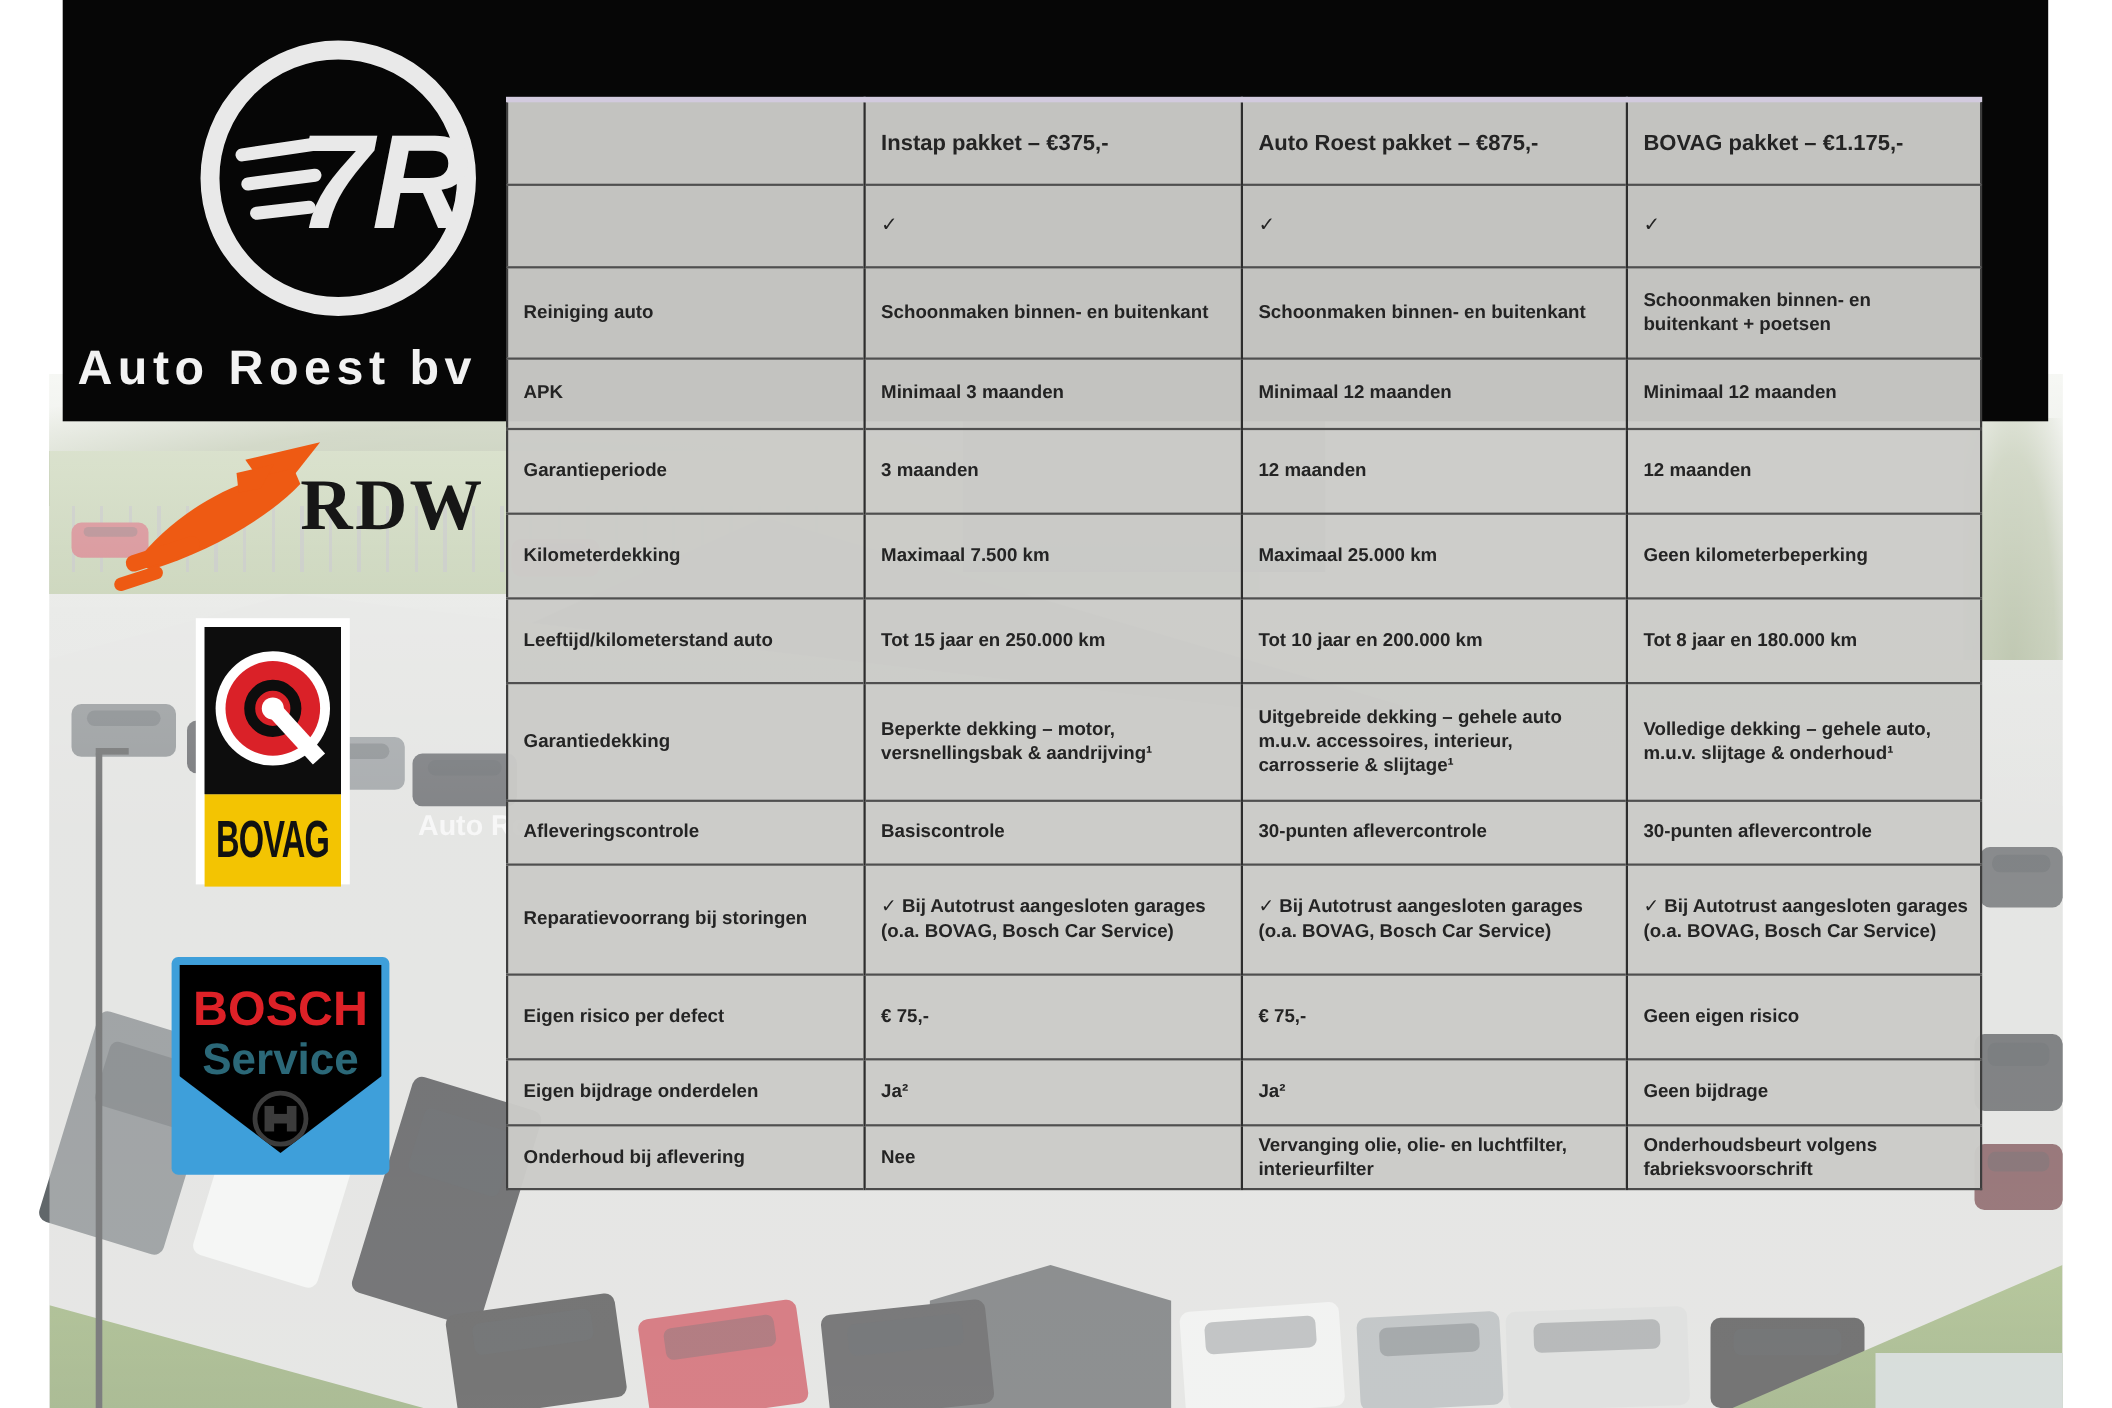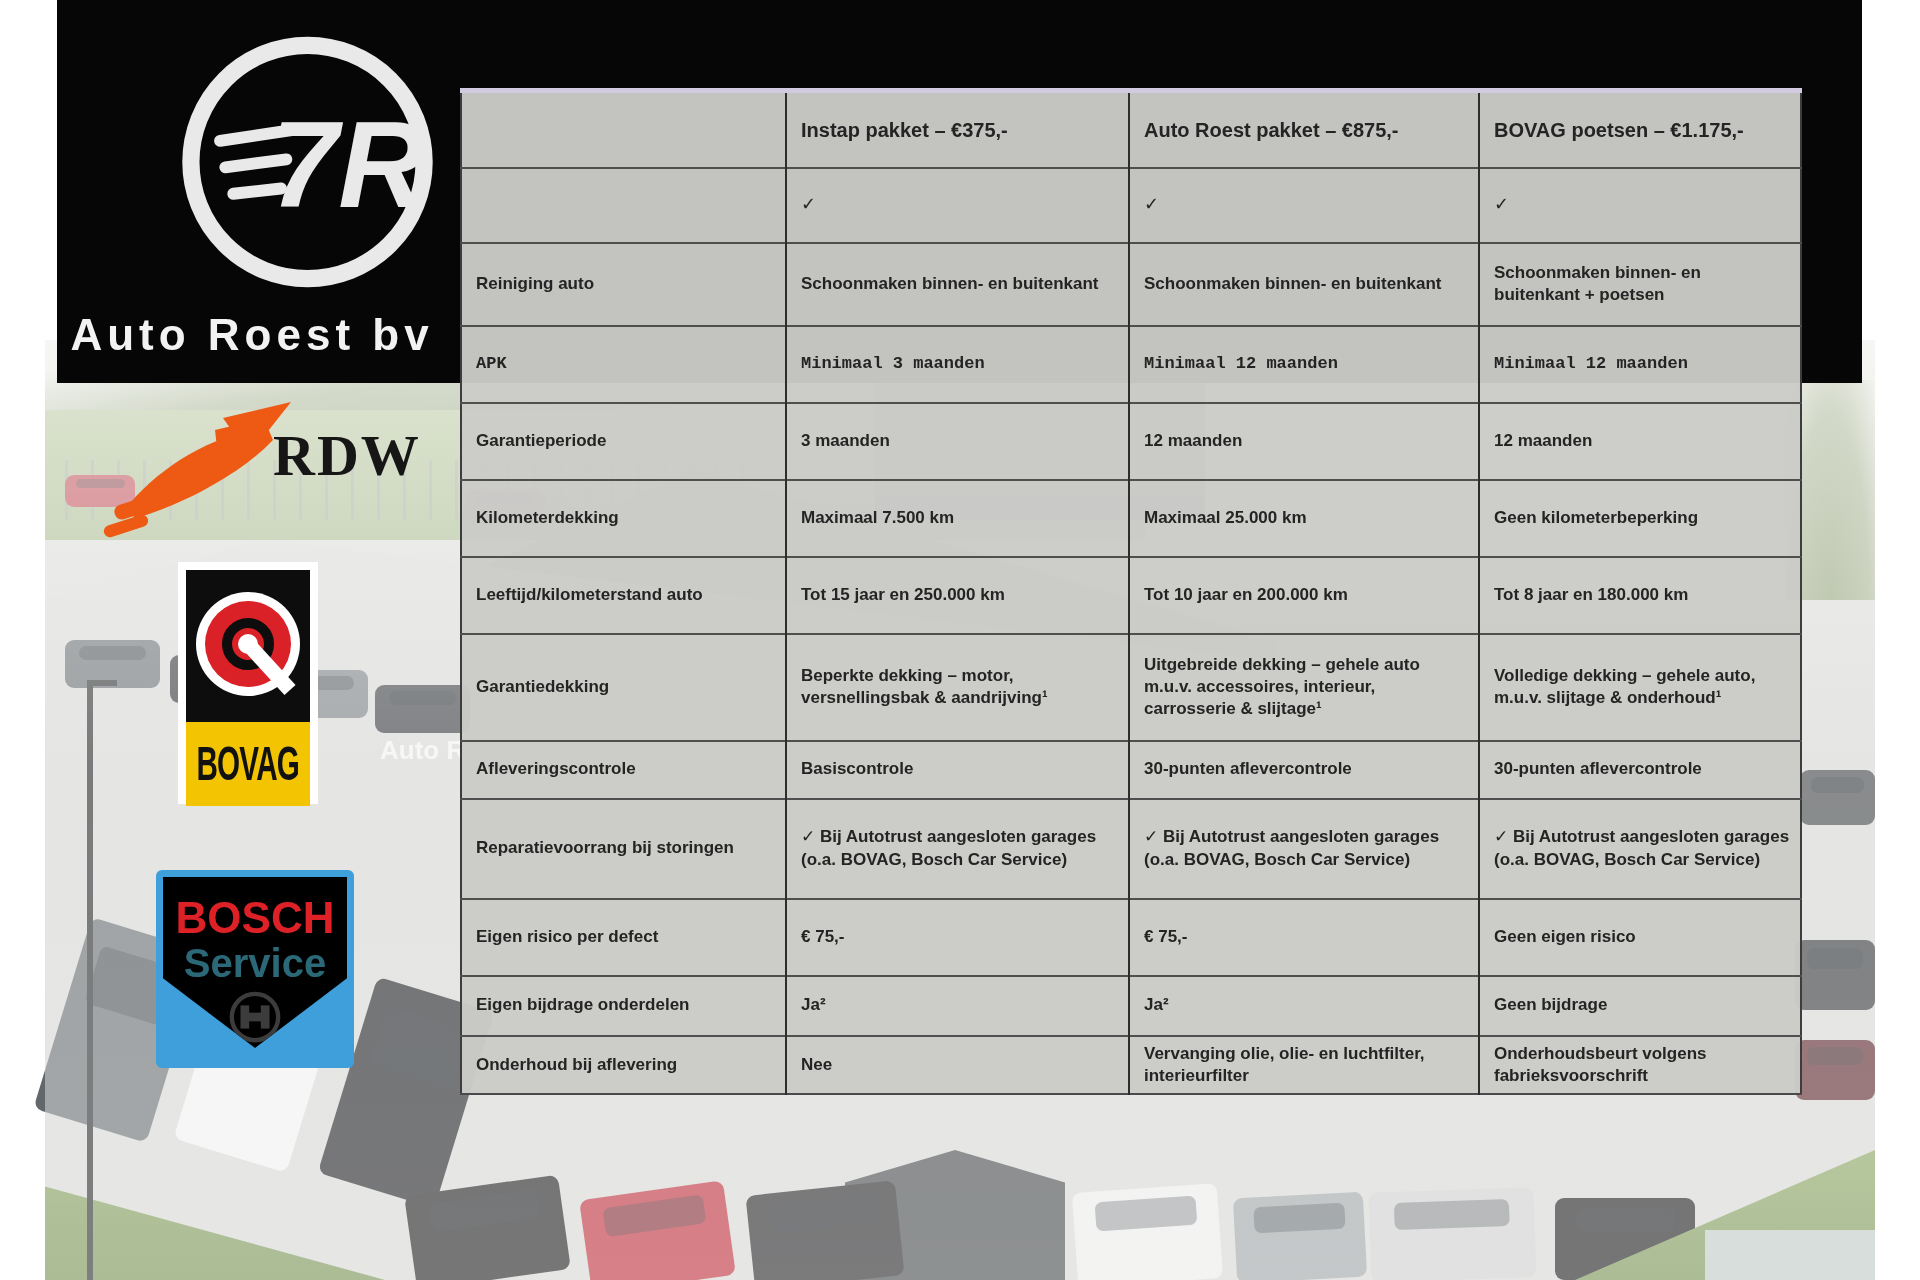--- a/index.html
+++ b/index.html
@@ -26,21 +26,21 @@
               background:linear-gradient(180deg,rgba(255,255,255,.60),rgba(255,255,255,.40) 45%,rgba(255,255,255,.42));}
 
   
   #top-band{position:absolute;left:57px;top:0;width:1805px;height:383px;background:#060606;z-index:6;}
   #ar-logo{position:absolute;left:118px;top:22px;width:265px;height:280px;}
   #ar-name{position:absolute;left:57px;top:310px;width:390px;text-align:center;color:#f2f2f2;
            font-size:44px;font-weight:bold;letter-spacing:5px;z-index:7;}
 
   
   #rdw{position:absolute;left:95px;top:400px;width:340px;height:150px;z-index:8;}
-  #rdw-text{position:absolute;left:178px;top:22px;color:#161616;font-size:58px;font-weight:bold;
+  #rdw-text{position:absolute;left:178px;top:22px;color:#161616;font-size:66px;font-weight:bold;
             font-family:"Liberation Serif","DejaVu Serif",serif;letter-spacing:2px;}
   #bovag{position:absolute;left:178px;top:562px;width:140px;height:242px;background:#ffffff;z-index:8;
          padding:8px;box-sizing:border-box;}
   #bovag-top{position:relative;width:124px;height:152px;background:#0d0d0d;}
   #bovag-bottom{width:124px;height:84px;background:#f3c402;display:flex;align-items:center;justify-content:center;}
   #bovag-text{font-size:38px;font-weight:bold;color:#111;transform:scale(.78,1.25);letter-spacing:-1px;}
   #bosch{position:absolute;left:156px;top:870px;width:198px;height:198px;background:#3e9fda;border-radius:6px;z-index:8;}
   #bosch-shield{position:absolute;left:7px;top:7px;width:184px;height:184px;background:#000000;
                 clip-path:polygon(0 0,100% 0,100% 55%,50% 93%,0 55%);
                 display:flex;flex-direction:column;align-items:center;}
@@ -171,37 +171,37 @@
       <col style="width:325px">
         <col style="width:343px">
         <col style="width:350px">
         <col style="width:322px">
     </colgroup>
     <thead>
       <tr style="height:77px;">
         <th></th>
         <th>Instap pakket – €375,-</th>
         <th>Auto Roest pakket – €875,-</th>
-        <th>BOVAG poetsen – €1.175,-</th>
+        <th>BOVAG pakket – €1.175,-</th>
       </tr>
     </thead>
     <tbody>
       <tr style="height:75px;">
         <td></td>
         <td class="chk">✓</td>
         <td class="chk">✓</td>
         <td class="chk">✓</td>
       </tr>
       <tr style="height:83px;margin-left:36px;">
         <td>Reiniging auto</td>
         <td>Schoonmaken binnen- en buitenkant</td>
         <td>Schoonmaken binnen- en buitenkant</td>
         <td>Schoonmaken binnen- en buitenkant + poetsen</td>
       </tr>
-      <tr style="height:77px;font-family:Liberation Mono, monospace;">
+      <tr style="height:64px;">
         <td>APK</td>
         <td>Minimaal 3 maanden</td>
         <td>Minimaal 12 maanden</td>
         <td>Minimaal 12 maanden</td>
       </tr>
       <tr style="height:77px;">
         <td>Garantieperiode</td>
         <td>3 maanden</td>
         <td>12 maanden</td>
         <td>12 maanden</td>

